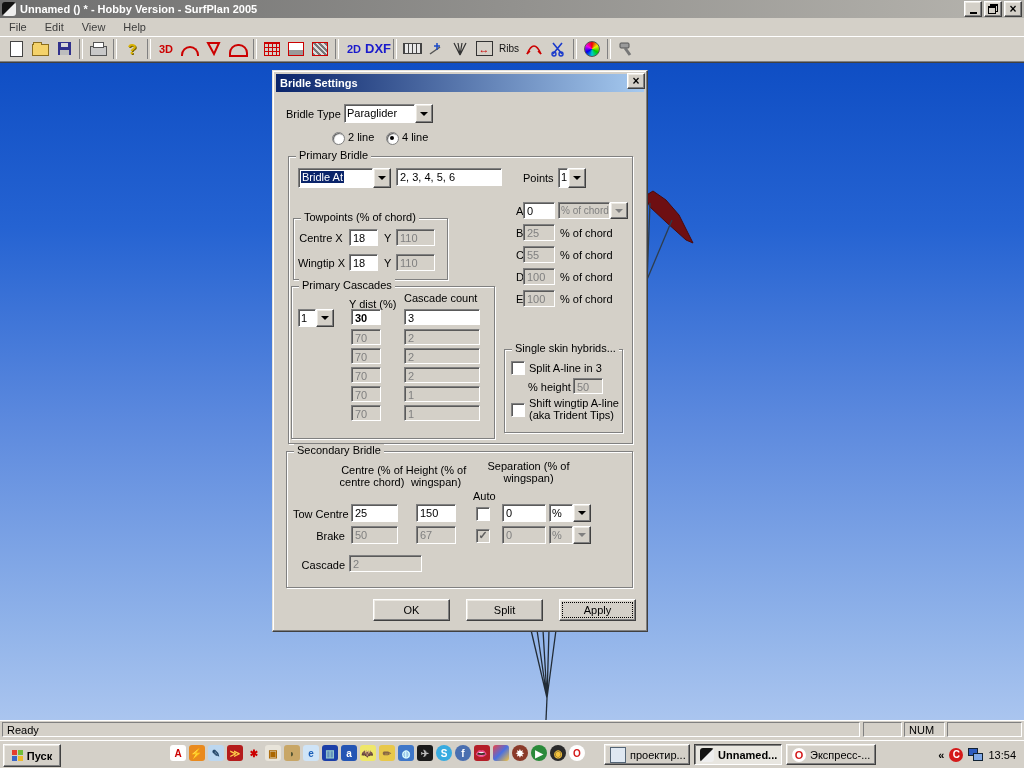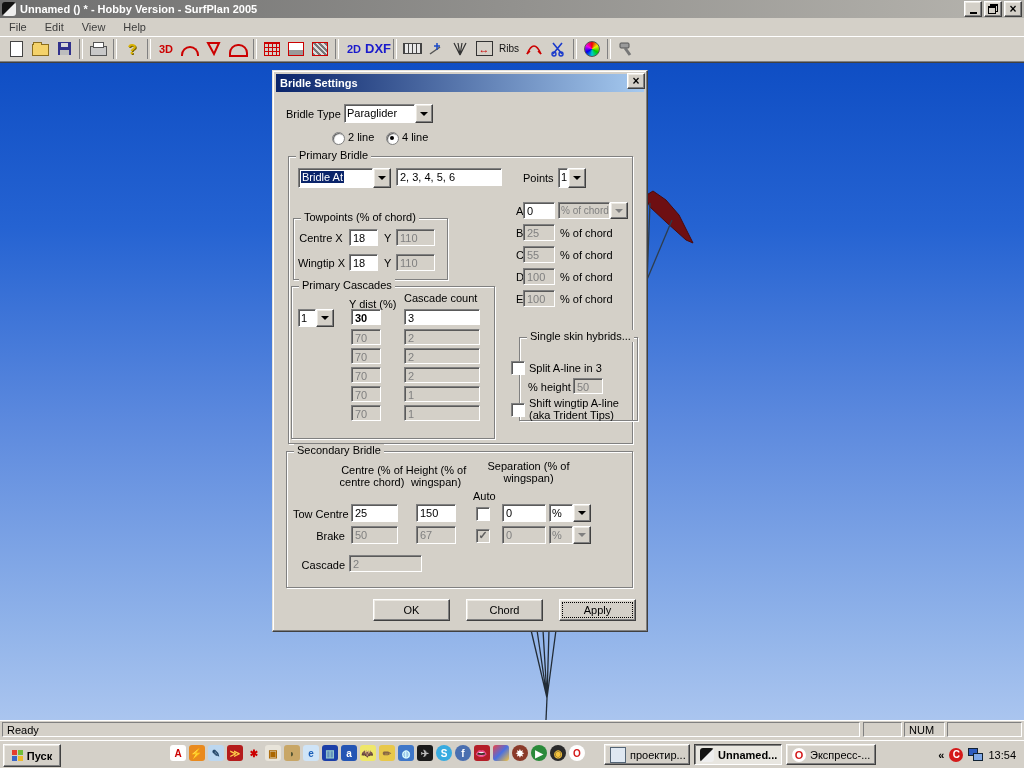--- a/index.html
+++ b/index.html
@@ -336,21 +336,21 @@
     <div class="fld dis" style="left:131px;top:258px;width:68px;height:12px;">2</div>
     <div class="fld dis" style="left:78px;top:277px;width:22px;height:12px;">70</div>
     <div class="fld dis" style="left:131px;top:277px;width:68px;height:12px;">2</div>
     <div class="fld dis" style="left:78px;top:296px;width:22px;height:12px;">70</div>
     <div class="fld dis" style="left:131px;top:296px;width:68px;height:12px;">2</div>
     <div class="fld dis" style="left:78px;top:315px;width:22px;height:12px;">70</div>
     <div class="fld dis" style="left:131px;top:315px;width:68px;height:12px;">1</div>
     <div class="fld dis" style="left:78px;top:334px;width:22px;height:12px;">70</div>
     <div class="fld dis" style="left:131px;top:334px;width:68px;height:12px;">1</div>
 
-    <div class="grp" style="left:231px;top:266px;width:117px;height:82px;margin-left:15px;">
+    <div class="grp" style="left:231px;top:278px;width:117px;height:82px;">
       <span class="glabel">Single skin hybrids...</span>
     </div>
     <div class="chk" style="left:238px;top:290px;"></div>
     <div class="lbl" style="left:256px;top:291px;">Split A-line in 3</div>
     <div class="lbl" style="left:255px;top:310px;">% height</div>
     <div class="fld dis" style="left:300px;top:307px;width:22px;height:12px;">50</div>
     <div class="chk" style="left:238px;top:332px;"></div>
     <div class="lbl" style="left:256px;top:326px;">Shift wingtip A-line</div>
     <div class="lbl" style="left:256px;top:338px;">(aka Trident Tips)</div>
 
@@ -383,21 +383,21 @@
       <div class="txt">%</div>
       <div class="dd raised">
           <span class="arrow-dn"></span>
         </div>
     </div>
 
     <div class="lbl" style="left:20px;top:488px;width:52px;text-align:right;">Cascade</div>
     <div class="fld dis" style="left:76px;top:484px;width:65px;height:13px;">2</div>
 
     <div class="btn raised" style="left:100px;top:528px;width:75px;height:20px;">OK</div>
-    <div class="btn raised" style="left:193px;top:528px;width:75px;height:20px;">Chord</div>
+    <div class="btn raised" style="left:193px;top:528px;width:75px;height:20px;">Split</div>
     <div class="btn raised" style="left:286px;top:528px;width:75px;height:20px;outline:1px dotted #000;outline-offset:-4px;">Apply</div>
   </div>
 
   <div class="abs" id="statusbar">
     <div class="spanel" style="left:2px;width:858px;">Ready</div>
     <div class="spanel" style="left:863px;width:39px;"></div>
     <div class="spanel" style="left:904px;width:41px;font-weight:normal;">NUM</div>
     <div class="spanel" style="left:947px;width:75px;"></div>
   </div>
 

